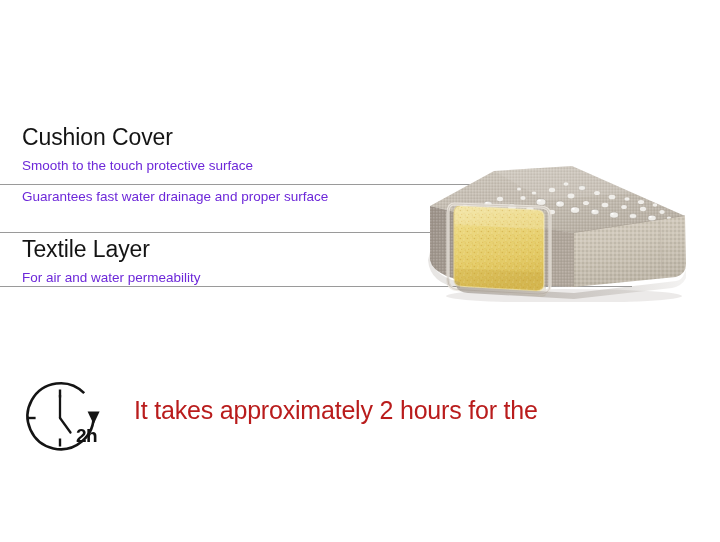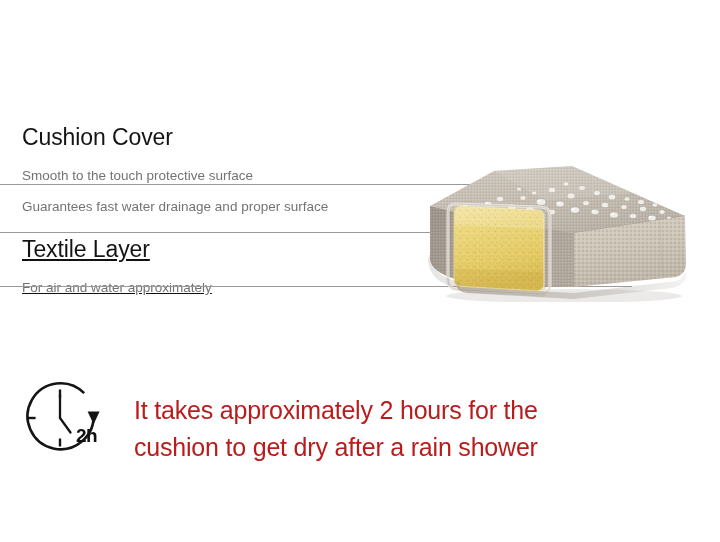--- a/index.html
+++ b/index.html
@@ -47,28 +47,28 @@
   }
   .callout-title .reg {
     font-size: 11px;
     vertical-align: super;
     line-height: 0;
   }
   .callout-sub {
     font-size: 13.5px;
     font-weight: 400;
     line-height: 18px;
-    color: #737373;
+    color: #6d28d9;
     white-space: nowrap;
-    margin-top: 16px;
+    margin-top: 6px;
   }
 
   .g1 { top: 0px; }
   .g2 { top: 58px; }
-  .g3 { top: 112px; text-decoration: underline; }
+  .g3 { top: 112px; }
 
   
   .leader {
     position: absolute;
     left: 0;
     height: 1px;
     background: #9a9a9a;
   }
   .leader-1 { top: 184px; width: 500px; }
   .leader-2 { top: 232px; width: 504px; }
@@ -134,21 +134,21 @@
       <div class="callout-title"><span>Cushion Cover</span><span class="reg"></span></div>
       <div class="callout-sub">Smooth to the touch protective surface</div>
     </div>
 
     <div class="callout-group g2">
       <div class="callout-sub">Guarantees fast water drainage and proper surface</div>
     </div>
 
     <div class="callout-group g3">
       <div class="callout-title"><span>Textile Layer</span><span class="reg"></span></div>
-      <div class="callout-sub">For air and water approximately</div>
+      <div class="callout-sub">For air and water permeability</div>
     </div>
 
   </div>
 
   <div class="leader leader-1"></div>
   <div class="leader leader-2"></div>
   <div class="leader leader-3"></div>
 
   <div class="cushion">
     <svg width="266" height="142" viewBox="0 0 266 142" xmlns="http://www.w3.org/2000/svg">
@@ -353,18 +353,17 @@
         <g stroke="#141414" stroke-width="2.3" stroke-linecap="round">
           <line x1="36" y1="36" x2="36" y2="13.5"></line>
           <line x1="36" y1="36" x2="46.5" y2="50.5"></line>
         </g>
       </svg>
       <div class="clock-value">2h</div>
     </div>
 
     <div class="claim-text">
       <span class="claim-line">It takes approximately 2 hours for the</span>
-      <span class="claim-line">cushion to get dry after a rain shower</span>
     </div>
 
   </div>
 
 </div>
 
 </body></html>

